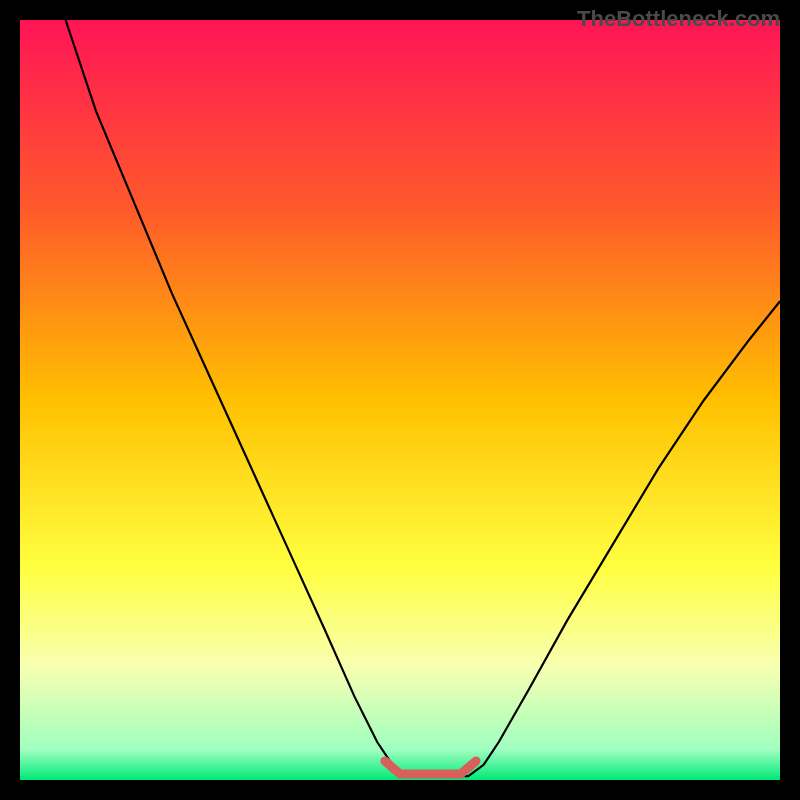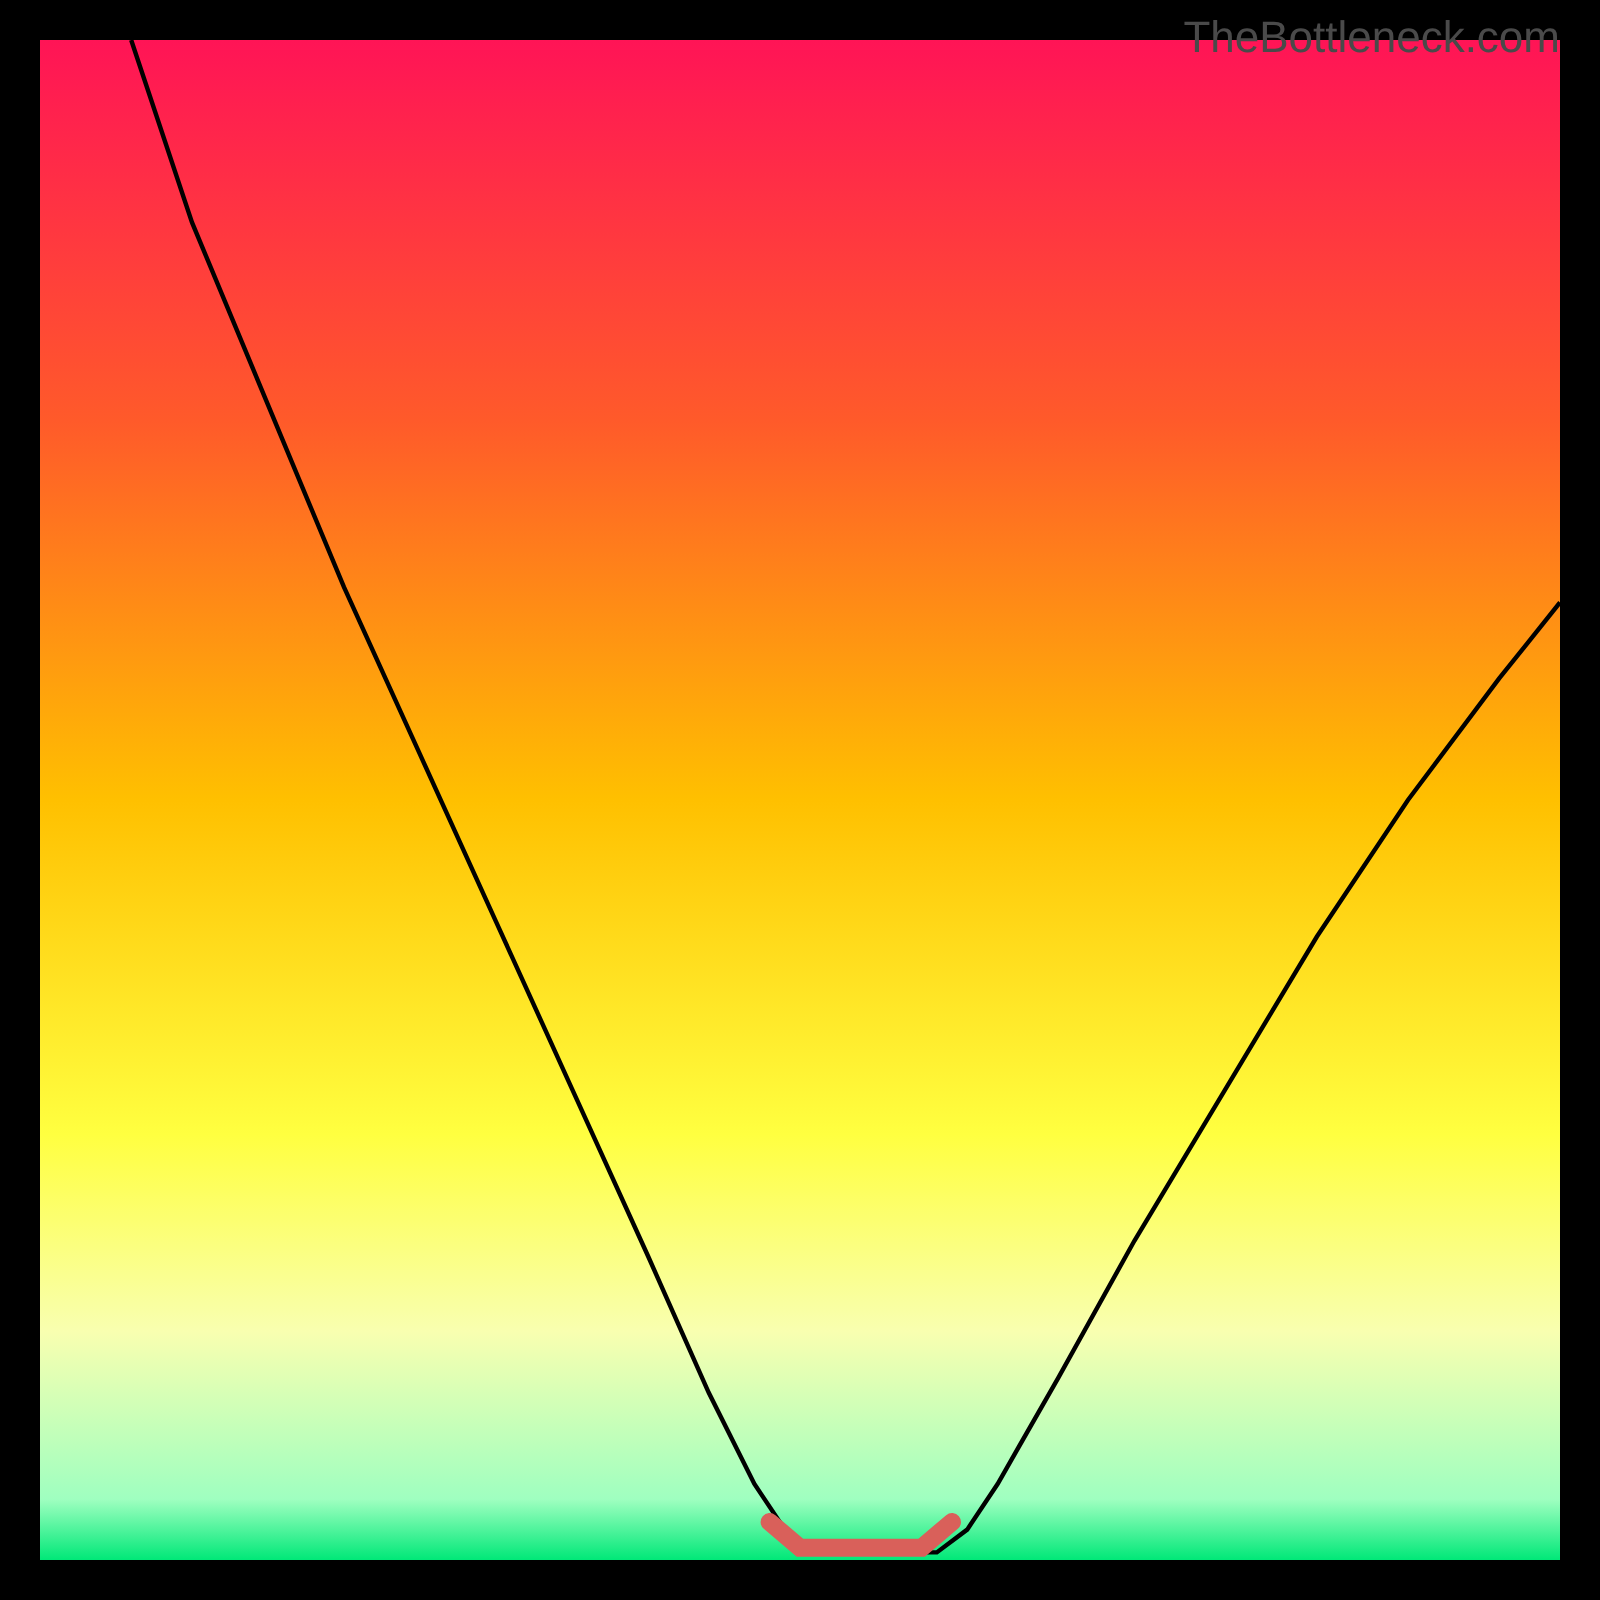--- a/index.html
+++ b/index.html
@@ -10,21 +10,21 @@
     background: #000;
     position: relative;
     font-family: Arial, sans-serif;
   }
   .watermark {
     position: absolute;
     top: 6px;
     right: 20px;
     color: #4a4a4a;
     font-size: 22px;
-    font-weight: normal;
+    font-weight: bold;
     z-index: 10;
   }
   .plot-area {
     position: absolute;
     left: 20px;
     top: 20px;
     width: 760px;
     height: 760px;
     overflow: hidden;
   }

